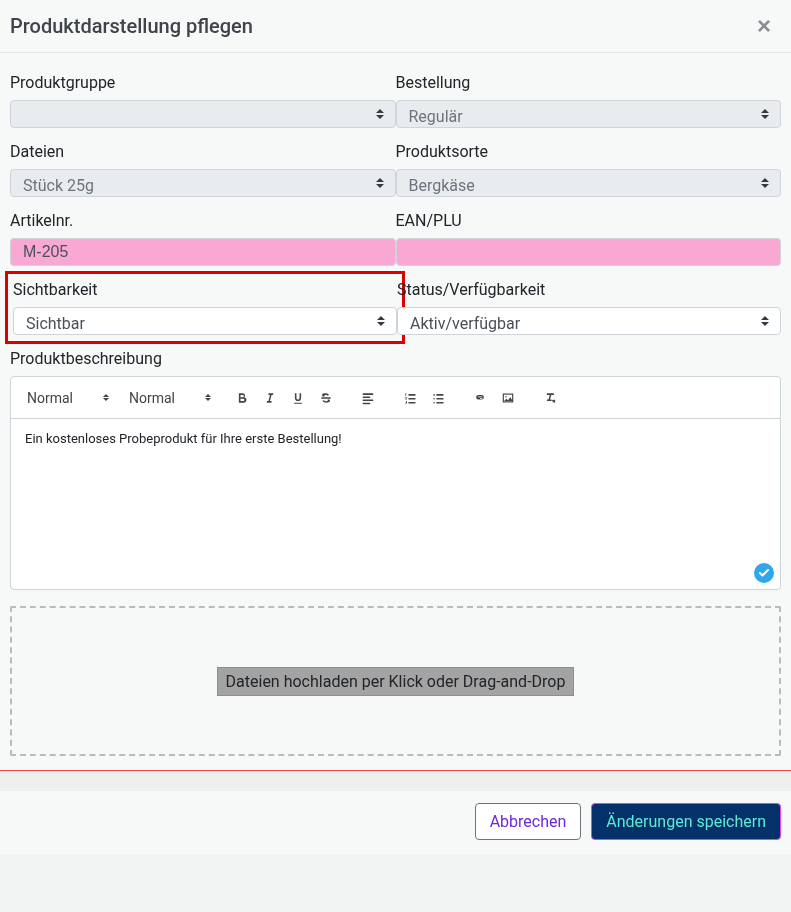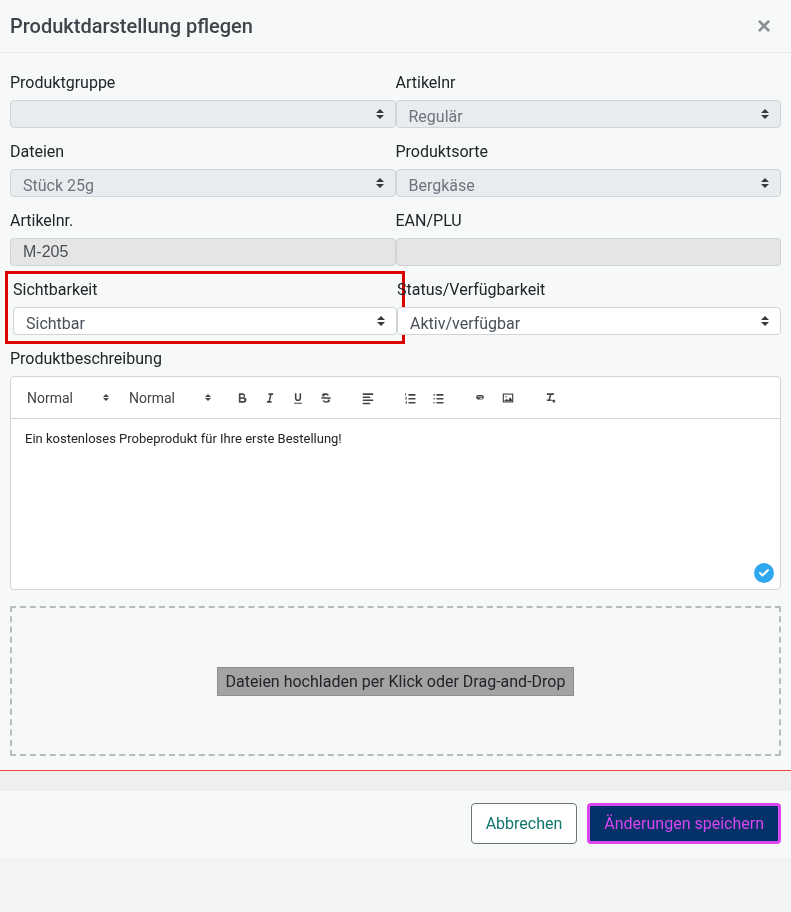--- a/index.html
+++ b/index.html
@@ -71,21 +71,21 @@
     border-radius: 4px;
     font-size: 16px;
     color: #495057;
     background: #fff;
   }
   .form-control.muted-bg {
     background: #e9ecef;
     color: #6c757d;
   }
   .form-control.gray-val {
-    background: #e5e5e5;
+    background: #f9a8d4;
     color: #495057;
   }
   .select-wrap::after {
     content: "";
     position: absolute;
     right: 12px;
     top: 50%;
     transform: translateY(-50%);
     width: 0; height: 0;
     pointer-events: none;
@@ -214,26 +214,26 @@
   .btn {
     padding: 8px 14px;
     border-radius: 4px;
     font-size: 16px;
     cursor: pointer;
     font-family: inherit;
   }
   .btn-secondary {
     background: #fff;
     border: 1px solid #6c757d;
-    color: #0f766e;
+    color: #6d28d9;
   }
   .btn-primary {
     background: #04316a;
-    border: 3px solid #d946ef;
-    color: #d946ef;
+    border: 1px solid #d946ef;
+    color: #5eead4;
   }
   .separator {
     height: 20px;
     background: #eeefef;
   }
 </style>
 </head>
 <body>
 
 <div class="modal">
@@ -249,21 +249,21 @@
         <label class="field-label">Produktgruppe</label>
         <div class="select-wrap">
           <div class="form-control muted-bg"></div>
           <div class="caret">
               <div class="up"></div>
               <div class="down"></div>
             </div>
         </div>
       </div>
       <div class="col">
-        <label class="field-label">Artikelnr</label>
+        <label class="field-label">Bestellung</label>
         <div class="select-wrap">
           <div class="form-control muted-bg">Regulär</div>
           <div class="caret">
               <div class="up"></div>
               <div class="down"></div>
             </div>
         </div>
       </div>
     </div>
 

